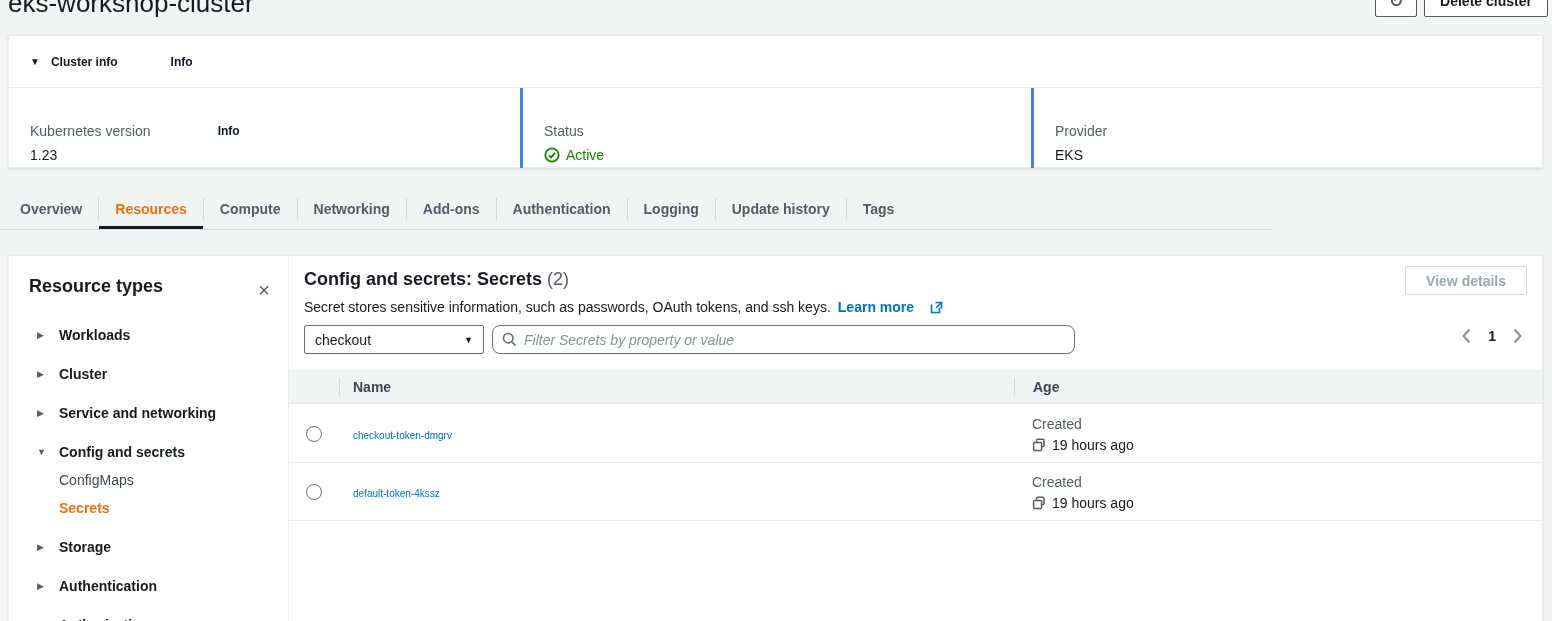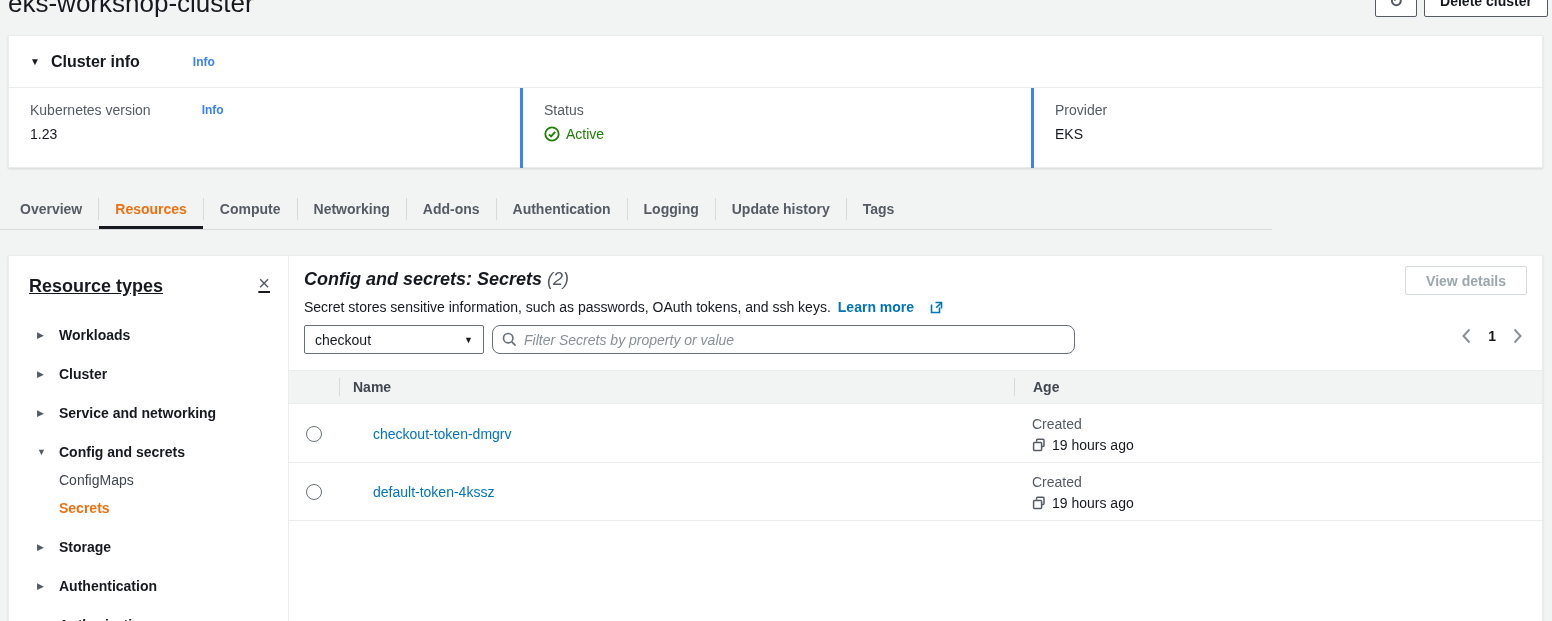--- a/index.html
+++ b/index.html
@@ -31,57 +31,57 @@
   }
   .refresh-btn { left: 1375px; width: 42px; font-size: 17px; }
   .delete-btn  { left: 1424px; width: 124px; font-size: 14px; color: #16191f; }
   
   .cluster-card { left: 8px; top: 35px; width: 1535px; height: 133px; }
   .cluster-head {
     height: 52px; display: flex; align-items: center; padding-left: 21px;
     border-bottom: 1px solid #eaeded;
   }
   .tri { font-size: 10px; color: #16191f; margin-right: 11px; }
-  .cluster-head h2 { font-size: 16px; font-weight: 700; }
-  .info-link { color: #3b82f6; font-size: 12px; font-weight: 700; margin-left: 10px; cursor: pointer; padding-left: 43px; }
+  .cluster-head h2 { font-size: 12px; font-weight: 700; }
+  .info-link { color: #0f172a; font-size: 12px; font-weight: 700; margin-left: 10px; cursor: pointer; padding-left: 43px; }
   .cluster-cols { display: flex; height: 80px; }
   .cluster-col { width: 512px; padding: 14px 0 0 21px; }
   .cluster-col + .cluster-col { border-left: 3px solid #3b82f6; }
-  .field-label { color: #545b64; font-size: 14px; display: flex; align-items: center; gap: 8px; }
+  .field-label { color: #545b64; font-size: 14px; display: flex; align-items: center; gap: 24px; margin-top: 21px; }
   .field-value { margin-top: 8px; font-size: 14px; color: #16191f; display: flex; align-items: center; gap: 6px; }
   .status-green { color: #1d8102; }
   
   .tabs {
     position: absolute; top: 188px; left: 0; width: 1272px; height: 42px;
     display: flex; align-items: stretch; padding-left: 4px;
     border-bottom: 1px solid #d5dbdb;
   }
   .tab {
     padding: 0 16px; display: flex; align-items: center;
     font-weight: 700; color: #545b64; cursor: pointer; white-space: nowrap;
   }
   .tab.active { color: #ec7211; box-shadow: inset 0 -3px 0 #16191f; }
   .tab-div { width: 1px; height: 22px; background: #d5dbdb; align-self: center; }
   
   .lower-card { left: 8px; top: 255px; width: 1535px; height: 400px; display: flex; }
   
   .sidebar { width: 280px; border-right: 1px solid #eaeded; padding: 20px 18px 0 20px; flex: none; }
-  .sidebar-head { display: flex; align-items: flex-start; justify-content: space-between; text-decoration: underline; }
+  .sidebar-head { display: flex; align-items: flex-end; justify-content: space-between; }
   .sidebar-head h2 { font-size: 18px; font-weight: 700; }
   .close-x { font-size: 20px; color: #545b64; cursor: pointer; line-height: 14px; }
   .rt-list { margin-top: 30px; padding-left: 8px; }
   .rt-group { display: flex; align-items: center; gap: 12px; margin-bottom: 22px; line-height: 17px; cursor: pointer; }
   .rt-arrow { font-size: 9px; color: #545b64; width: 10px; flex: none; }
   .rt-label { font-weight: 700; font-size: 14px; color: #16191f; }
   .rt-sub { margin: -11px 0 22px 22px; }
   .rt-subitem { line-height: 17px; margin-bottom: 11px; font-size: 14px; color: #414750; cursor: pointer; }
   .rt-subitem.selected { color: #ec7211; font-weight: 700; }
   
   .main-pane { position: relative; flex: 1; }
-  .main-heading { position: absolute; left: 15px; top: 13px; font-size: 18px; font-style: italic; }
+  .main-heading { position: absolute; left: 15px; top: 13px; font-size: 18px; }
   .main-heading b { font-weight: 700; color: #16191f; }
   .main-heading .count { color: #545b64; font-weight: 400; margin-left: 5px; }
   .view-details-btn {
     position: absolute; right: 15px; top: 10px; height: 29px; padding: 0 20px;
     background: #fff; border: 1px solid #d5dbdb; border-radius: 2px;
     font-weight: 700; font-size: 14px; color: #9ba6ad; display: flex; align-items: center;
   }
   .description { position: absolute; left: 15px; top: 43px; font-size: 14px; color: #16191f; display: flex; align-items: center; gap: 7px; }
   .learn-more { color: #0073bb; cursor: pointer; display: flex; align-items: center; gap: 16px; font-weight: bold; }
   .filter-dropdown {
@@ -118,21 +118,21 @@
   .tbl-row {
     position: absolute; left: 0; right: 0; height: 58px;
     border-bottom: 1px solid #eaeded; display: flex; align-items: center;
   }
   .row-1 { top: 149px; }
   .row-2 { top: 207px; }
   .radio {
     width: 16px; height: 16px; border-radius: 50%;
     border: 1.5px solid #687078; background: #fff; cursor: pointer;
   }
-  .name-link { color: #0073bb; font-size: 14px; cursor: pointer; margin-left: 20px; }
+  .name-link { color: #0073bb; font-size: 10px; cursor: pointer; }
   .age-cell { padding-top: 2px; }
   .age-label { color: #545b64; font-size: 14px; }
   .age-value { margin-top: 5px; display: flex; align-items: center; gap: 6px; color: #16191f; font-size: 14px; }
   .copy-icon { cursor: pointer; display: flex; }
 </style>
 </head>
 <body>
 
 <div class="page-title">eks-workshop-cluster</div>
 <div class="hdr-btn refresh-btn">

